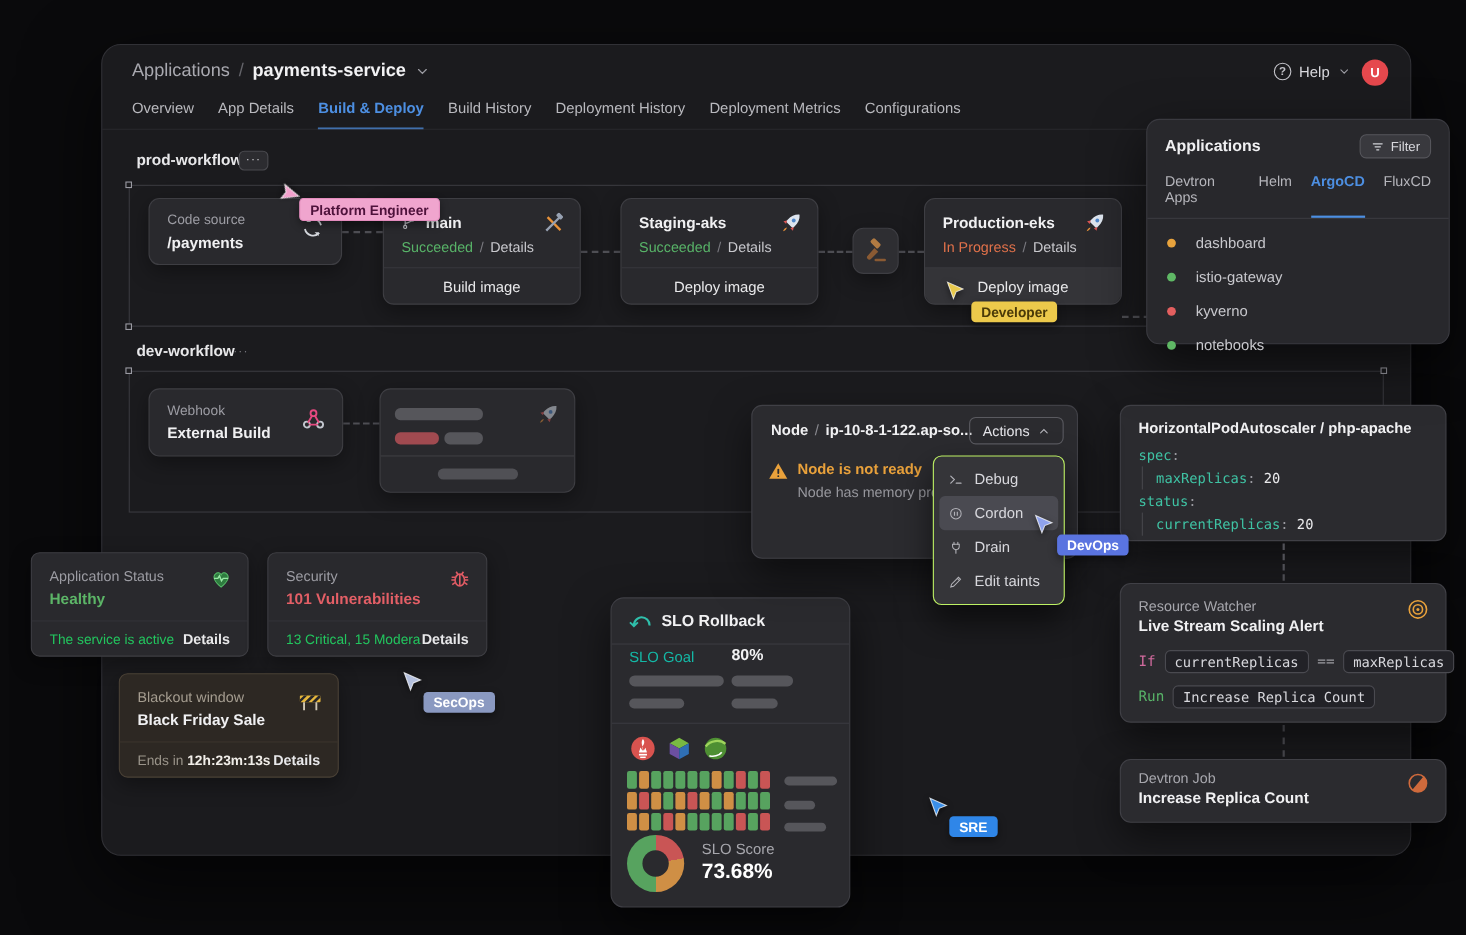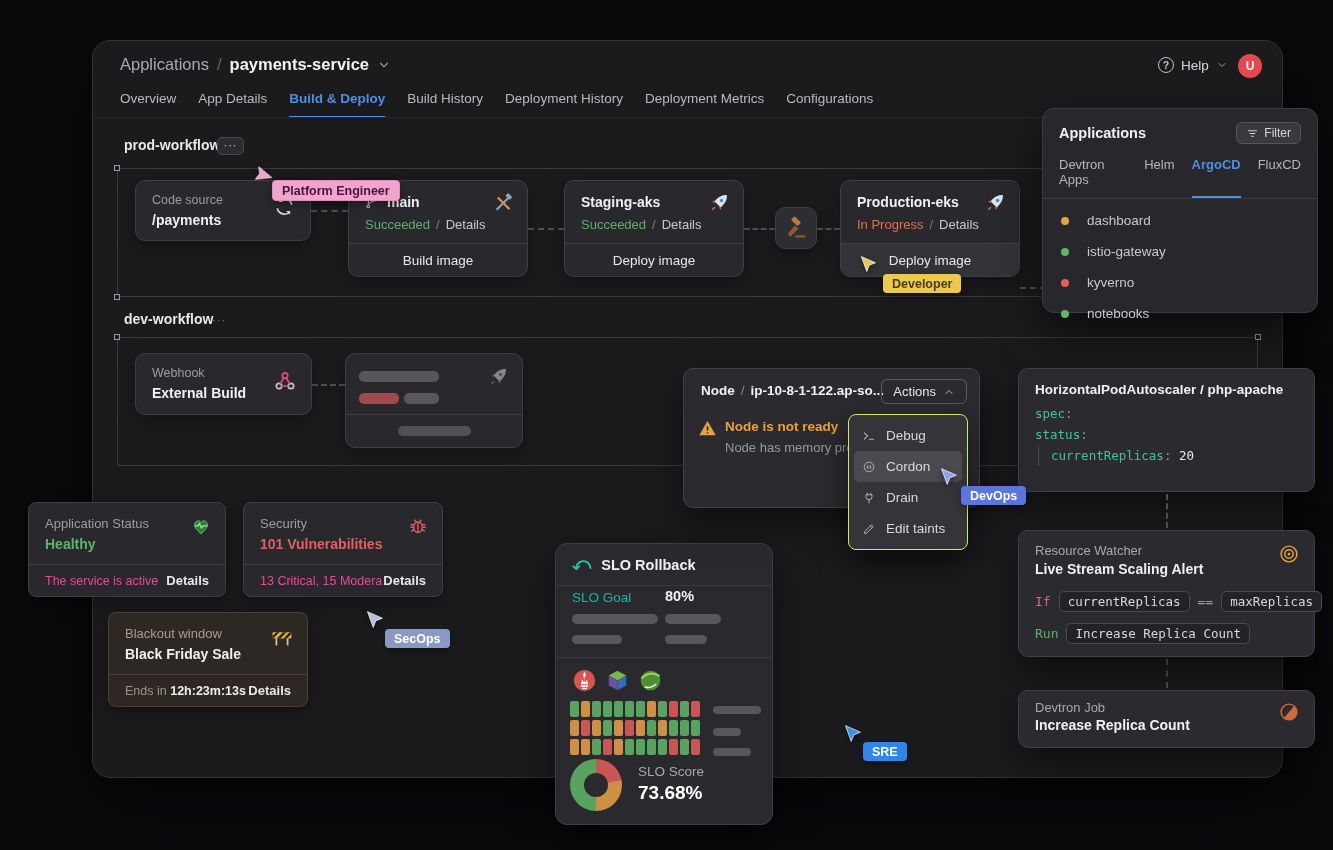--- a/index.html
+++ b/index.html
@@ -98,21 +98,21 @@
   #job-panel { left:1018px; top:690px; width:297px; height:58px; }
   .chip { font-family:"DejaVu Sans Mono", monospace; font-size:12.5px; color:#d8d8dd; background:#222227; border:1px solid #4a4a50; border-radius:5px; padding:2px 8px; }
   .kw { font-family:"DejaVu Sans Mono", monospace; font-size:13px; }
   .kw.if { color:#d06a9d; }
   .kw.run { color:#58b368; }
   .kw.op { color:#9a9aa0; }
   .rule-row { display:flex; align-items:center; gap:8px; padding:0 16px; margin-top:11px; }
 
   
   .sc-foot { position:absolute; left:0; right:0; bottom:0; height:32px; border-top:1px solid #3e3e43; display:flex; align-items:center; justify-content:space-between; padding:0 16px; border-radius:0 0 8px 8px; }
-  .sc-foot .f-txt { font-size:12.5px; color:#ec4899; white-space:nowrap; overflow:hidden; }
+  .sc-foot .f-txt { font-size:12.5px; color:#22c55e; white-space:nowrap; overflow:hidden; }
   .sc-foot .f-det { font-size:13px; font-weight:700; color:#e8e8ea; cursor:pointer; }
 
   
   #slo-panel { left:555px; top:543px; width:218px; height:282px; background:#2a2a2e; border:1px solid #3e3e44; border-radius:12px; box-shadow:0 16px 40px rgba(0,0,0,.55); z-index:8; }
   .slo-head { display:flex; align-items:center; gap:10px; padding:10px 16px; border-bottom:1px solid #3a3a40; }
   .slo-title { font-size:14.5px; font-weight:700; color:#f0f0f2; }
   .rollback-ic { color:#2fbfab; font-size:18px; font-weight:700; }
   .hm-row { display:flex; gap:2px; margin-bottom:3px; }
   .hm-cell { width:9px; height:16px; border-radius:2px; }
   .donut { position:absolute; left:14px; top:215px; width:52px; height:52px; border-radius:50%; }
@@ -429,20 +429,21 @@
           </svg>
         </span>
       <span>Edit taints</span>
     </div>
   </div>
 
   <div class="panel" id="hpa-panel">
     <div class="hpa-title">HorizontalPodAutoscaler / php-apache</div>
     <div class="code">
       <div><span class="k">spec</span><span class="pv">:</span></div>
+      <div class="ind"><span class="k">maxReplicas</span><span class="pv">:</span> <span class="v">20</span></div>
       <div><span class="k">status</span><span class="pv">:</span></div>
       <div class="ind"><span class="k">currentReplicas</span><span class="pv">:</span> <span class="v">20</span></div>
     </div>
   </div>
 
   <div class="dash-v" style="left:1166px;top:494px;height:34px"></div>
   <div class="dash-v" style="left:1166px;top:659px;height:29px"></div>
 
   <div class="panel" id="watcher-panel">
     <div class="p-label" style="padding:12px 16px 0">Resource Watcher</div>

